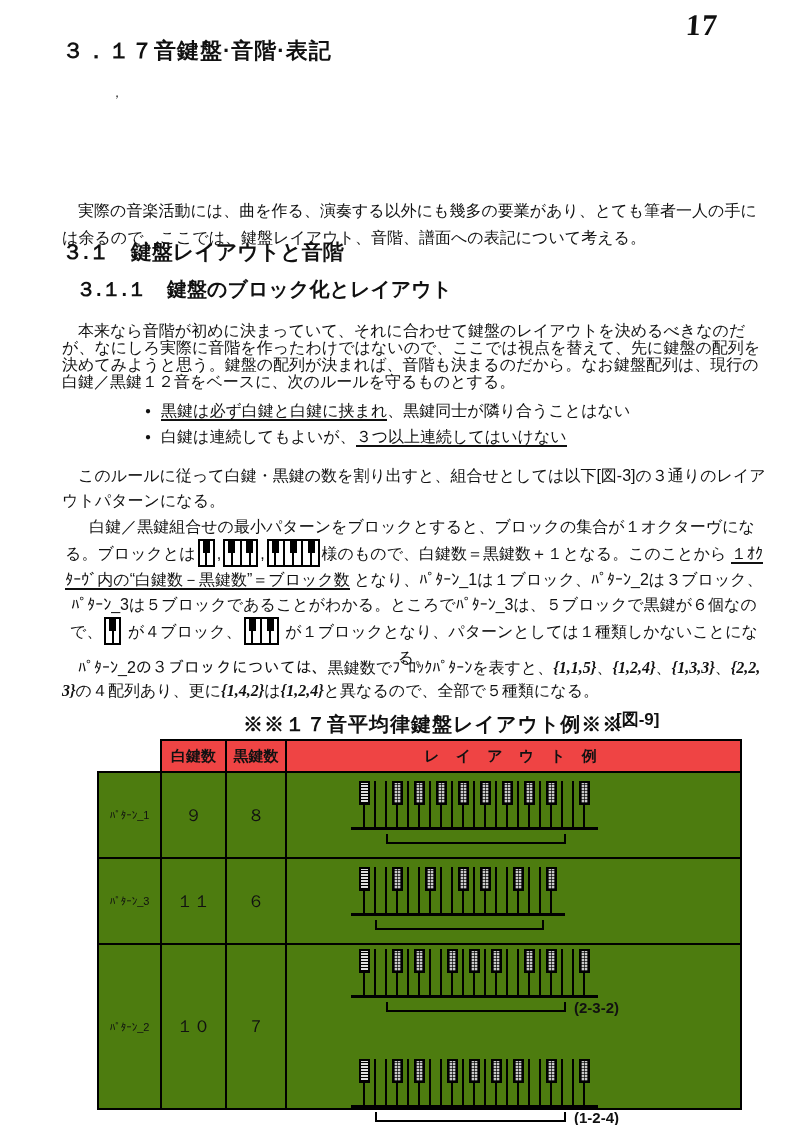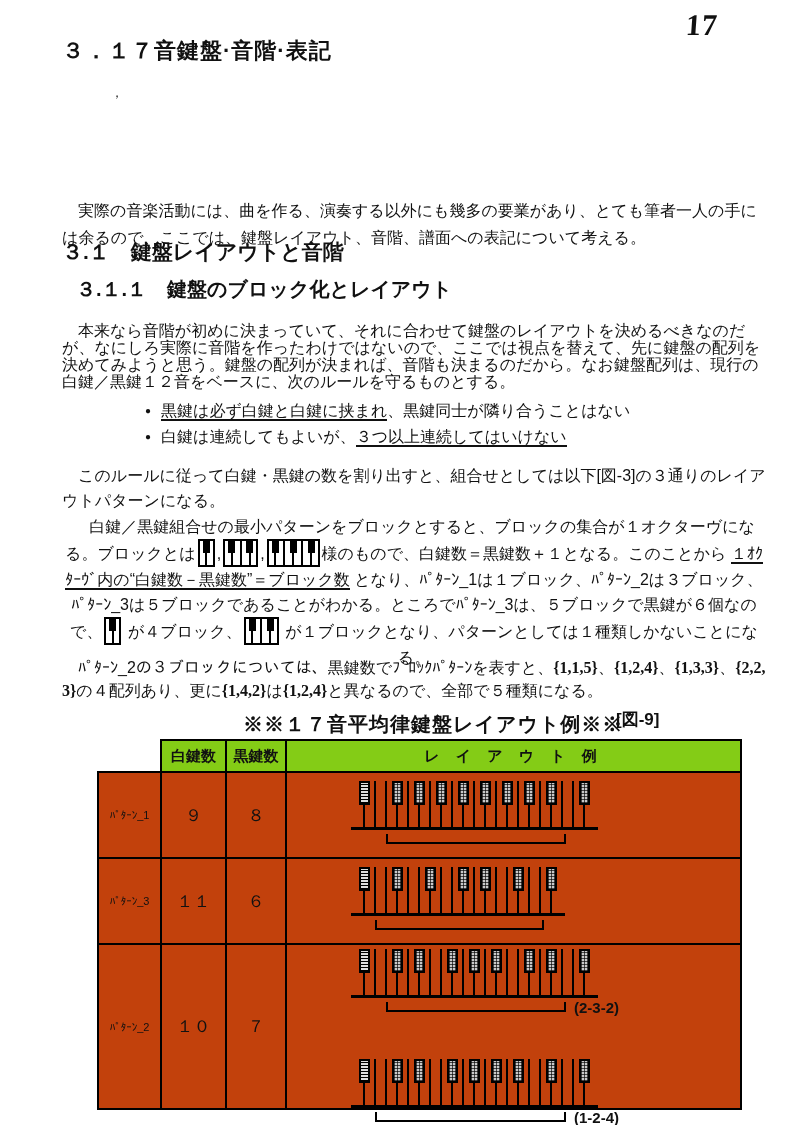--- a/index.html
+++ b/index.html
@@ -17,31 +17,31 @@
   #h2{top:238px;left:62px;font-size:21px;font-weight:800;}
   #h3{top:276px;left:76px;font-size:20px;font-weight:800;}
   #p3{top:306px;line-height:17px;}
   #bullets{top:398px;left:100px;width:640px;font-size:16px;line-height:26px;}
   .bullet-row{white-space:nowrap;margin-left:45px;}
   .bmark{font-size:10px;vertical-align:2px;margin-right:10px;}
   .uline{border-bottom:2px solid #111;padding-bottom:0px;}
   #p4{top:447px;line-height:25px;}
   #p5{top:498px;line-height:25px;text-align:center;}
   #p6{top:640px;line-height:23px;}
-  .brace{font-weight:bold;font-family:"Liberation Serif",serif;}
+  .brace{font-style:italic;font-weight:bold;font-family:"Liberation Serif",serif;}
   
   #figcap{top:711px;left:243px;font-size:20px;font-weight:800;letter-spacing:1px;}
   #figtag{top:708px;left:616px;font-size:17px;font-weight:800;}
   
   #thead{top:739px;left:160px;width:578px;height:30px;border:2px solid #000;
-         display:flex;background:#84cc16;}
+         display:flex;background:#ef4444;}
   #thead .hcell{border-right:2px solid #000;display:flex;align-items:center;
                 justify-content:center;font-size:15px;font-weight:800;}
   #thead .hcell:last-child{border-right:none;}
-  #tbody{top:771px;left:97px;width:641px;height:335px;border:2px solid #000;background:#c2410c;}
+  #tbody{top:771px;left:97px;width:641px;height:335px;border:2px solid #000;background:#4d7c0f;}
   .trow{display:flex;border-bottom:2px solid #000;}
   .trow:last-child{border-bottom:none;}
   .tcell{border-right:2px solid #000;display:flex;align-items:center;justify-content:center;}
   .tcell:last-child{border-right:none;}
   .c-label{width:61px;font-size:11px;}
   .c-white{width:63px;font-size:17px;}
   .c-black{width:58px;font-size:17px;}
   .c-layout{flex:1;flex-direction:column;align-items:flex-start;justify-content:space-between;}
   
   .kbd{position:relative;display:inline-block;margin-left:64px;}

